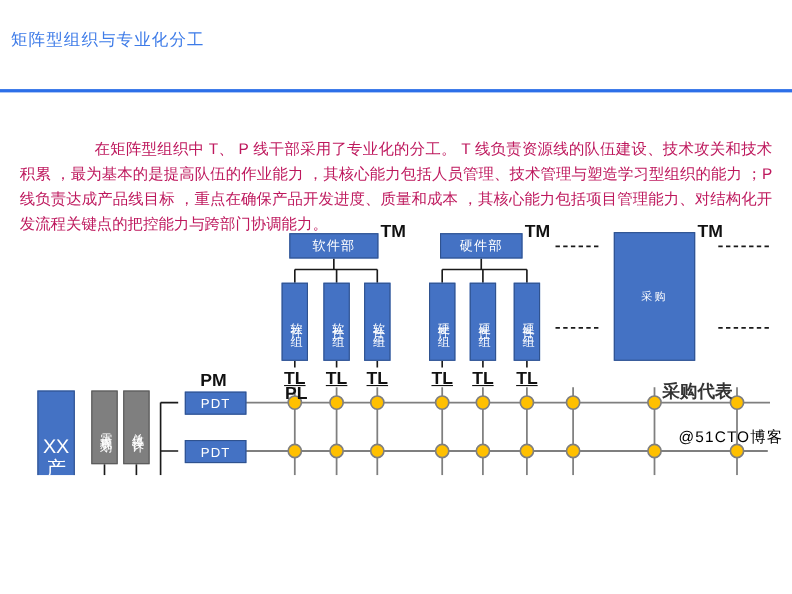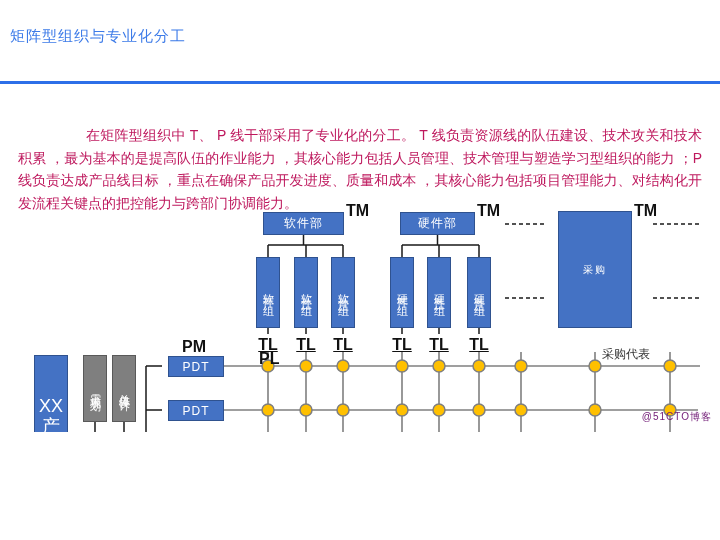--- a/index.html
+++ b/index.html
@@ -28,23 +28,23 @@
   .prodline { left:34px; top:355px; width:34px; height:162px; font-size:18px; }
   .prodline .wrap { width:28px; text-align:center; line-height:20px; word-break:normal; }
 
   .support { width:24px; height:67px; top:355px; font-size:11px; }
   .oper { left:101px; top:449px; width:24px; height:68px; font-size:12px; }
 
   .pdt { left:168px; width:56px; height:21px; font-size:12px; letter-spacing:1px; }
 
   .lbl { position:absolute; color:#111; font-size:16px; font-weight:600; }
   .tl { transform:translateX(-50%);text-decoration:underline; }
-  .rep { position:absolute; left:602px; top:346px; font-size:12px; font-weight:400; color:#333; }
+  .rep { position:absolute; left:602px; top:346px; font-size:16px; font-weight:700; color:#333; }
 
-  .watermark { position:absolute; right:8px; bottom:8px; font-size:10px; color:#701a75; letter-spacing:1px; }
+  .watermark { position:absolute; right:8px; bottom:25px; font-size:14px; color:#000000; letter-spacing:1px; }
 
   svg.layer { position:absolute; left:0; top:0; width:720px; height:540px; pointer-events:none; }
 </style>
 </head>
 <body>
 
 <div id="stage">
 
   <div class="title">矩阵型组织与专业化分工</div>
   <div class="rule"></div>

